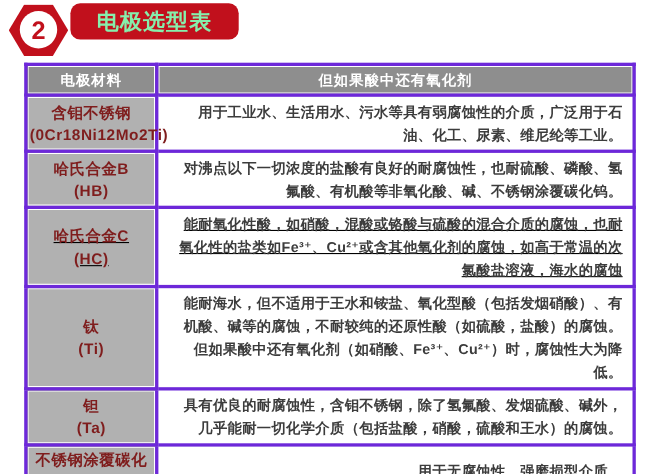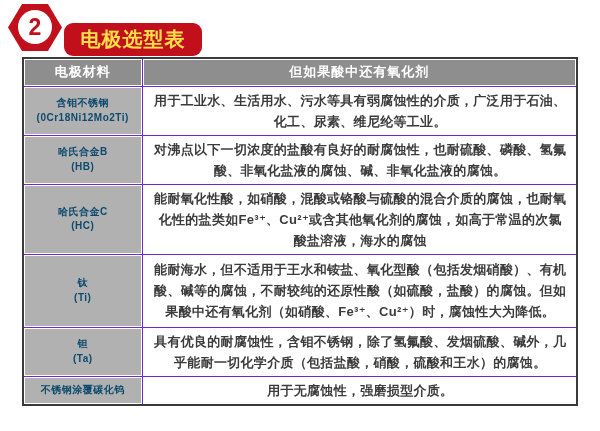--- a/index.html
+++ b/index.html
@@ -21,60 +21,60 @@
   }
   .hex-circle {
     position: absolute; left: 10px; top: 6px; width: 34px; height: 34px;
     background: #ffffff; border-radius: 50%;
     display: flex; align-items: center; justify-content: center;
   }
   .hex-number {
     color: #c1101c; font-size: 23px; font-weight: bold; line-height: 1;
   }
   .title-bar {
-    position: absolute; left: 64px; top: 23px; width: 138px; height: 33px;
+    position: absolute; left: 64px; top: 3px; width: 153px; height: 33px;
     background: #c1101c; border-radius: 9px;
     display: flex; align-items: center; justify-content: center;
-    color: #fde047; font-size: 20px; font-weight: bold; letter-spacing: 1px;
+    color: #86efac; font-size: 20px; font-weight: bold; letter-spacing: 1px;
   }
 
   
   table.sel-table {
     position: absolute; left: 22px; top: 57px; width: 556px;
     border-collapse: collapse; table-layout: fixed;
   }
   table.sel-table td, table.sel-table th {
-    border: 1px solid #6d28d9;
+    border: 3px solid #6d28d9;
   }
   table.sel-table { border: 2px solid #3a3a3a; }
   col.c-material { width: 119px; }
 
   th.head-cell {
     background: #8e8e8e; color: #ffffff;
     font-size: 13px; font-weight: bold; text-align: center;
     height: 28px; letter-spacing: 1px;
     box-shadow: inset 0 0 0 1px #ffffff;
   }
   td.material-cell {
-    background: #b1b1b1; color: #0c4a6e;
-    font-size: 10px; font-weight: bold; text-align: center;
+    background: #b1b1b1; color: #7f1d1d;
+    font-size: 14px; font-weight: bold; text-align: center;
     vertical-align: middle; line-height: 1.45; letter-spacing: 0.5px;
     box-shadow: inset 0 0 0 1px #ffffff;
     padding: 2px 2px;
   }
   td.desc-cell {
     background: #ffffff; color: #3c3c3c;
-    font-size: 13px; font-weight: bold; text-align: center;
+    font-size: 13px; font-weight: bold; text-align: right;
     vertical-align: middle; line-height: 21px;
     padding: 3px 9px 3px 11px; letter-spacing: 0.3px;
   }
   tr.r-head { height: 28px; }
   tr.r-0 { height: 48px; }
   tr.r-1 { height: 44px; }
-  tr.r-2 { height: 66px; }
+  tr.r-2 { height: 66px; text-decoration: underline; }
   tr.r-3 { height: 73px; }
   tr.r-4 { height: 48px; }
   tr.r-5 { height: 27px; padding-left: 28px; }
   tr.r-6 { height: 26px; }
 </style>
 </head>
 <body>
 
 <div class="canvas">
 
@@ -104,21 +104,21 @@
         <div>(0Cr18Ni12Mo2Ti)</div>
       </td>
       <td class="desc-cell">用于工业水、生活用水、污水等具有弱腐蚀性的介质，广泛用于石油、化工、尿素、维尼纶等工业。</td>
     </tr>
 
     <tr class="r-1">
       <td class="material-cell">
         <div>哈氏合金B</div>
         <div>(HB)</div>
       </td>
-      <td class="desc-cell">对沸点以下一切浓度的盐酸有良好的耐腐蚀性，也耐硫酸、磷酸、氢氟酸、非氧化盐液的腐蚀、碱、非氧化盐液的腐蚀。</td>
+      <td class="desc-cell">对沸点以下一切浓度的盐酸有良好的耐腐蚀性，也耐硫酸、磷酸、氢氟酸、有机酸等非氧化酸、碱、不锈钢涂覆碳化钨。</td>
     </tr>
 
     <tr class="r-2">
       <td class="material-cell">
         <div>哈氏合金C</div>
         <div>(HC)</div>
       </td>
       <td class="desc-cell">能耐氧化性酸，如硝酸，混酸或铬酸与硫酸的混合介质的腐蚀，也耐氧化性的盐类如Fe³⁺、Cu²⁺或含其他氧化剂的腐蚀，如高于常温的次氯酸盐溶液，海水的腐蚀</td>
     </tr>
 

